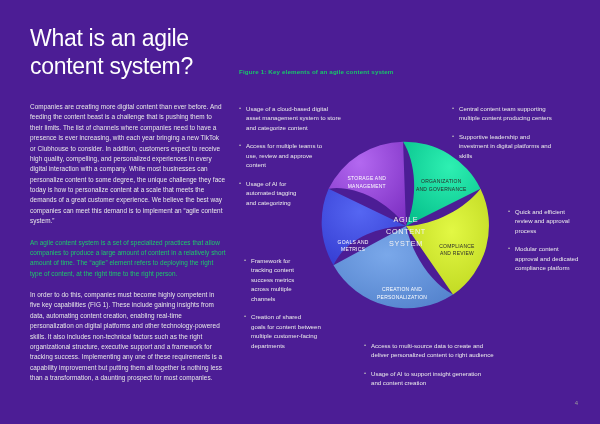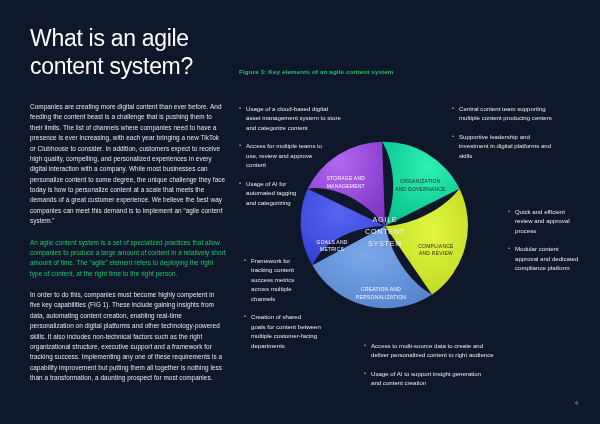--- a/index.html
+++ b/index.html
@@ -13,21 +13,21 @@
     overflow: hidden;
     font-family: "Liberation Sans", sans-serif;
     position: relative;
     color: #ffffff;
   }
   .slide {
     position: absolute;
     left: 0; top: 0;
     width: 600px;
     height: 424px;
-    background: #0f172a;
+    background: #4c1d95;
   }
 
   
   .left-col {
     position: absolute;
     left: 30px;
     top: 24px;
     width: 196px;
   }
   .headline {
@@ -98,21 +98,21 @@
 
   .bg-top-left   { left: 239px; top: 104px; width: 104px; }
   .bg-mid-left   { left: 244px; top: 256px; width: 100px; }
   .bg-top-right  { left: 452px; top: 104px; width: 124px; }
   .bg-mid-right  { left: 508px; top: 207px; width: 84px;  }
   .bg-bottom     { left: 364px; top: 341px; width: 206px; }
 
   
   .diagram {
     position: absolute;
-    left: 287px;
+    left: 308px;
     top: 128px;
     width: 196px;
     height: 196px;
   }
   .diagram svg { display: block; }
 
   .petal-label {
     font-family: "Liberation Sans", sans-serif;
     font-size: 5.1px;
     letter-spacing: 0.25px;

